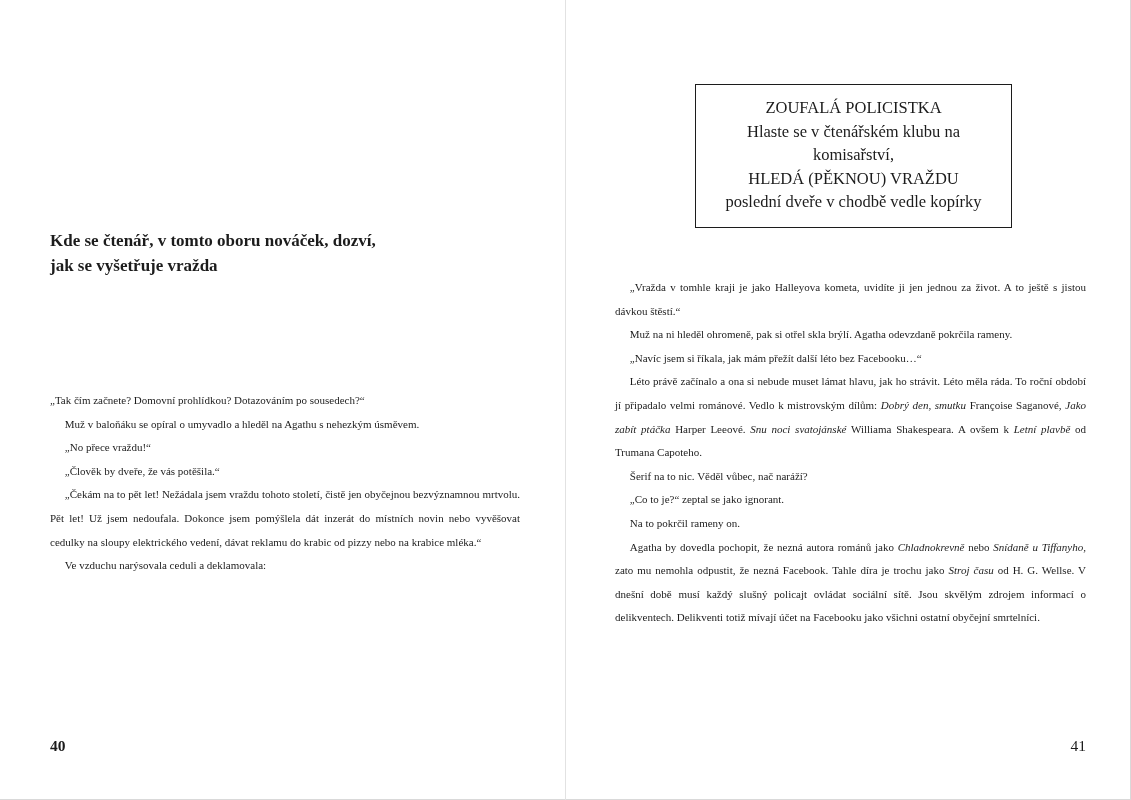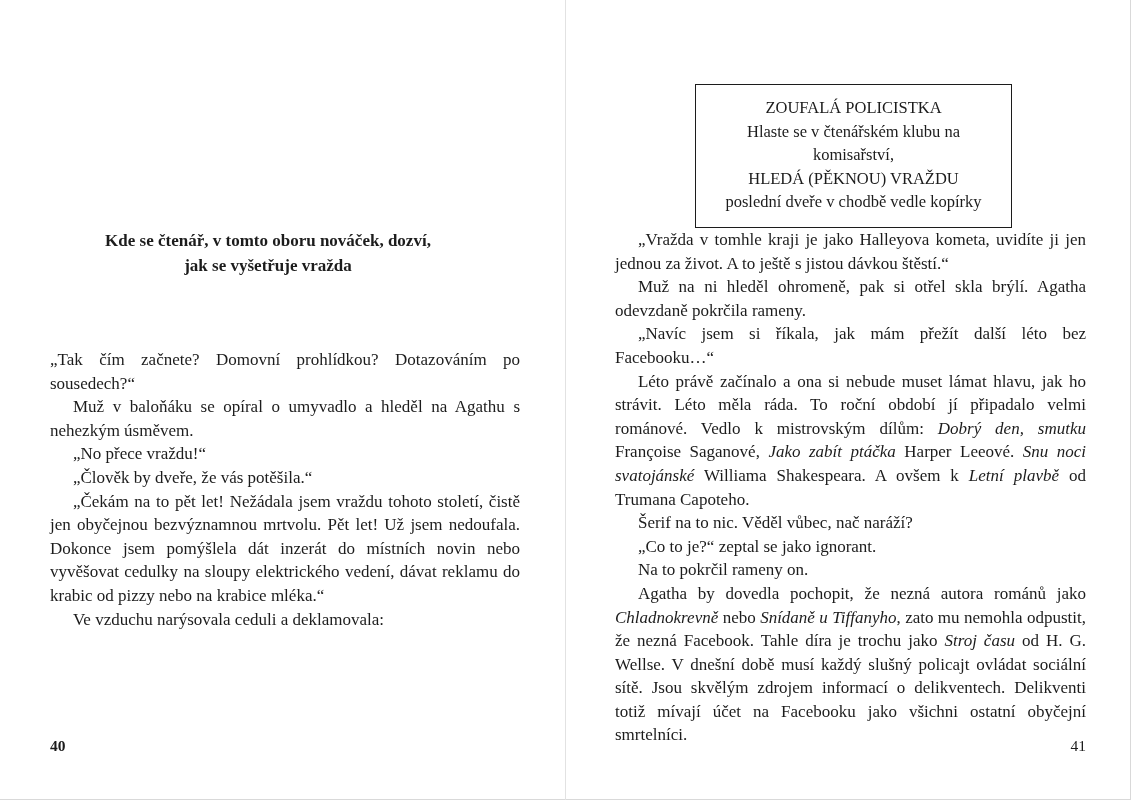--- a/index.html
+++ b/index.html
@@ -27,39 +27,40 @@
     left: 565px; top: 0;
     width: 1px; height: 800px;
     background: #e2e2e2;
   }
   .page { position: absolute; top: 0; height: 800px; }
   .page-left  { left: 0;     width: 565px; }
   .page-right { left: 566px; width: 565px; }
 
   .chapter-heading {
     position: absolute;
-    left: 33px; top: 228px;
+    left: 50px; top: 228px;
     width: 470px;
     margin: 0;
-    text-align: center;
+    text-align: left;
     font-size: 17px;
     line-height: 25px;
     font-weight: bold;
   }
   .chapter-heading span { display: block; }
 
   .body-text {
     position: absolute;
-    font-size: 17px;
+    font-size: 11px;
     line-height: 23.6px;
     text-align: justify;
     hyphens: auto;
+    margin-top: 48px;
   }
   .body-text p { margin: 0; text-indent: 1.35em; }
-  .left-body  { left: 50px; top: 348px; width: 470px; }
+  .left-body  { left: 50px; top: 341px; width: 470px; }
   .left-body p:first-child { text-indent: 0; }
   .right-body { left: 49px; top: 228px; width: 471px; }
 
   .ad-box {
     position: absolute;
     left: 129px; top: 84px;
     width: 317px;
     border: 1.5px solid #1c1c1c;
     padding: 11px 10px 13px;
     text-align: center;

